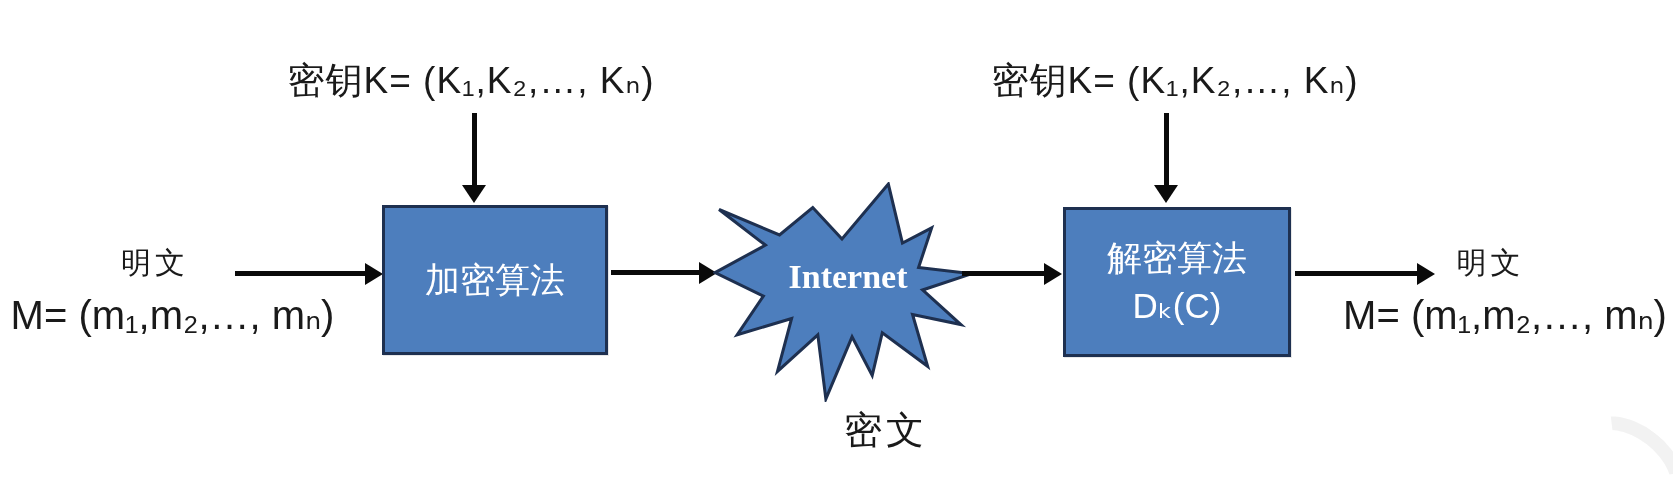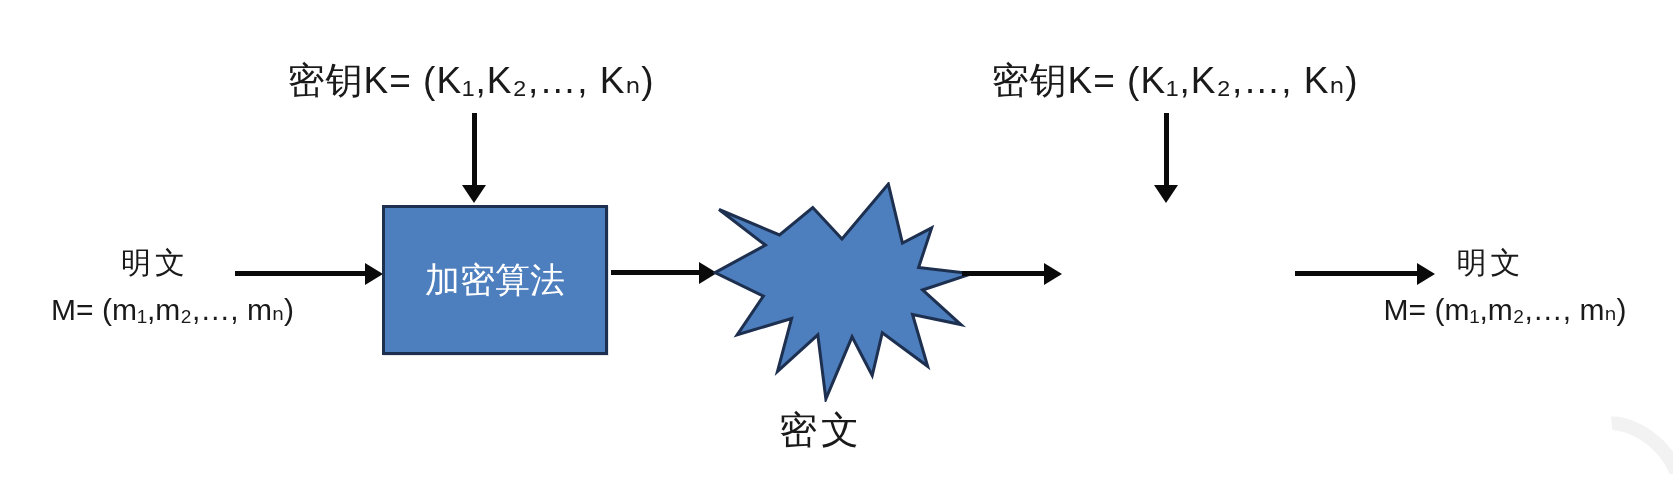--- a/index.html
+++ b/index.html
@@ -14,21 +14,21 @@
   body{font-family:"Liberation Sans","DejaVu Sans",sans-serif;color:var(--ink);}
   .stage{
     position:relative;
     width:1673px;height:479px;
     background:#ffffff;
     overflow:hidden;
   }
   .label{position:absolute;text-align:center;white-space:nowrap;color:var(--ink);}
   .key-label{font-size:37px;letter-spacing:1px;text-align:center;}
   .plain-title{font-size:30px;letter-spacing:4px;}
-  .plain-formula{font-size:30px;}
+  .plain-formula{font-size:40px;}
   .cipher-label{font-size:38px;letter-spacing:4px;}
 
   .proc-box{
     position:absolute;
     background:var(--box-fill);
     border:3px solid var(--box-border);
     color:var(--box-text);
     display:flex;flex-direction:column;justify-content:center;align-items:center;
     gap:8px;
     font-size:35px;
@@ -96,31 +96,36 @@
   </div>
 
   <div class="star-wrap">
     <svg width="262" height="220" viewBox="0 0 260 216" preserveAspectRatio="none">
       <polygon class="star-shape" points="
         2,89 52,62 6,27 66,52 99,25 128,56 174,2 188,60 217,45 204,84
         257,90 208,106 246,140 198,130 213,181 168,148 158,190 138,152
         112,213 104,150 64,186 78,134 24,150 50,112"></polygon>
     </svg>
   </div>
+  <div class="internet-label">Internet</div>
 
   <div>
     <div class="hline" style="left:962px;top:271px;width:84px;"></div>
     <div class="head-right" style="left:1044px;top:263px;"></div>
   </div>
 
+  <div class="proc-box box-decrypt">
+    <div>解密算法</div>
+    <div>Dₖ(C)</div>
+  </div>
 
   <div>
     <div class="hline" style="left:1295px;top:271px;width:124px;"></div>
     <div class="head-right" style="left:1417px;top:263px;"></div>
   </div>
 
   <div class="label plain-title" style="left:1428px;top:243px;width:125px;">明文</div>
   <div class="label plain-formula" style="left:1340px;top:292px;width:330px;">M= (m₁,m₂,…, mₙ)</div>
 
-  <div class="label cipher-label" style="left:721px;top:405px;width:200px;">密文</div>
+  <div class="label cipher-label" style="left:786px;top:405px;width:200px;">密文</div>
 
   <div class="watermark"></div>
 </div>
 
 </body></html>

